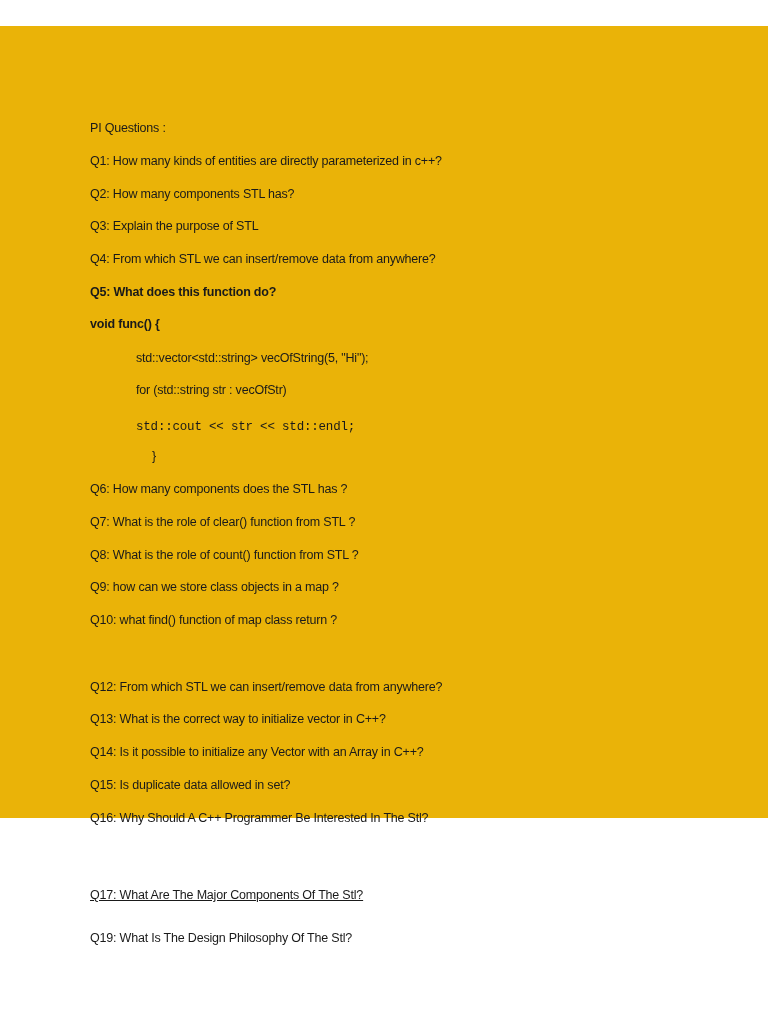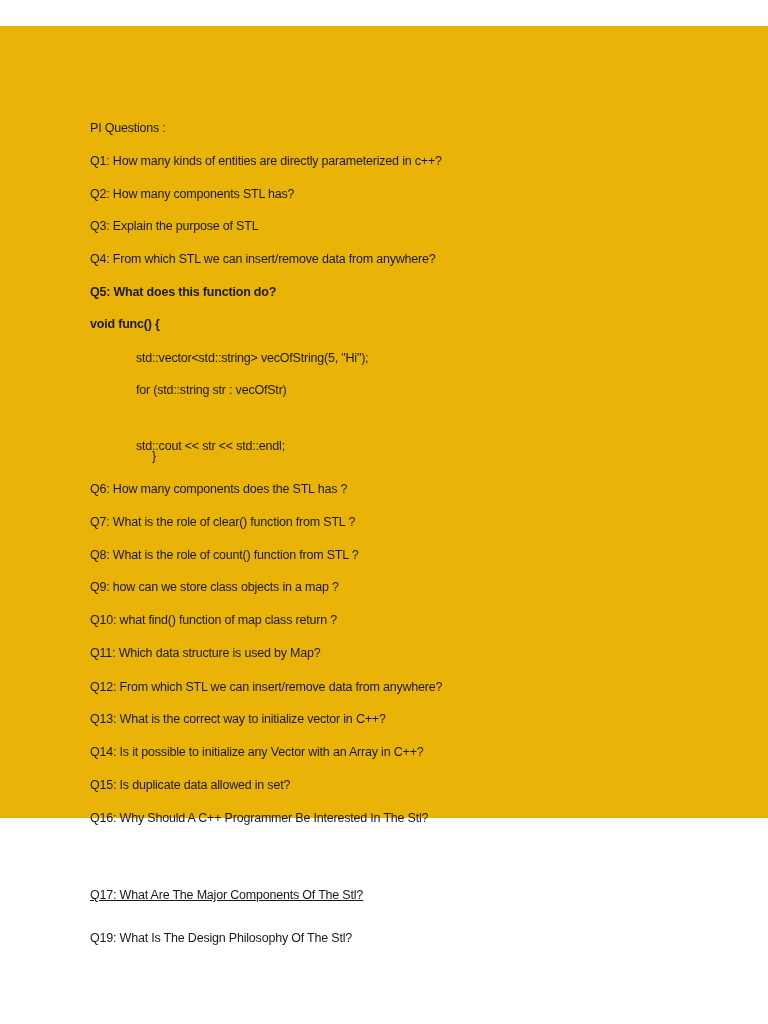--- a/index.html
+++ b/index.html
@@ -50,29 +50,28 @@
 
   <div class="line" style="top:135px;">Q1:  How many kinds of entities are directly parameterized in c++?</div>
   <div class="line" style="top:168px;">Q2:  How many components STL has?</div>
   <div class="line" style="top:200px;">Q3: Explain the purpose of STL</div>
   <div class="line" style="top:233px;text-align:right;">Q4: From which STL we can insert/remove data from anywhere?</div>
   <div class="line" style="top:266px;font-weight:bold;">Q5: What does this function do?</div>
 
   <div class="line" style="top:298px;font-weight:bold;">void func() {</div>
   <div class="line indent1" style="top:332px;">std::vector&lt;std::string&gt; vecOfString(5, "Hi");</div>
   <div class="line indent1" style="top:364px;">for (std::string str : vecOfStr)</div>
-  <div class="line indent1" style="top:420px;">std::cout &lt;&lt; str &lt;&lt; std::endl;</div>
+  <div class="line indent1" style="top:401px;font-family:Liberation Mono, monospace;">std::cout &lt;&lt; str &lt;&lt; std::endl;</div>
   <div class="line indent2" style="top:430px;">}</div>
 
   <div class="line" style="top:463px;">Q6: How many components does the STL has ?</div>
   <div class="line" style="top:496px;">Q7: What is the role of clear() function from STL ?</div>
   <div class="line" style="top:529px;">Q8: What is the role of count() function from STL ?</div>
   <div class="line" style="top:561px;">Q9: how can we store class objects in a map ?</div>
   <div class="line" style="top:594px;">Q10: what find() function of map class return ?</div>
-  <div class="line" style="top:627px;">Q11: Which data structure is used by Map?</div>
   <div class="line" style="top:661px;text-align:right;">Q12: From which STL we can insert/remove data from anywhere?</div>
   <div class="line" style="top:693px;">Q13: What is the correct way to initialize vector in C++?</div>
   <div class="line" style="top:726px;">Q14: Is it possible to initialize any Vector with an Array in C++?</div>
   <div class="line" style="top:759px;">Q15: Is duplicate data allowed in set?</div>
   <div class="line" style="top:792px;">Q16: Why Should A C++ Programmer Be Interested In The Stl?</div>
   <div class="line" style="top:869px;text-decoration:underline;">Q17: What Are The Major Components Of The Stl?</div>
   <div class="line" style="top:912px;">Q19: What Is The Design Philosophy Of The Stl?</div>
 
 </div>
 

